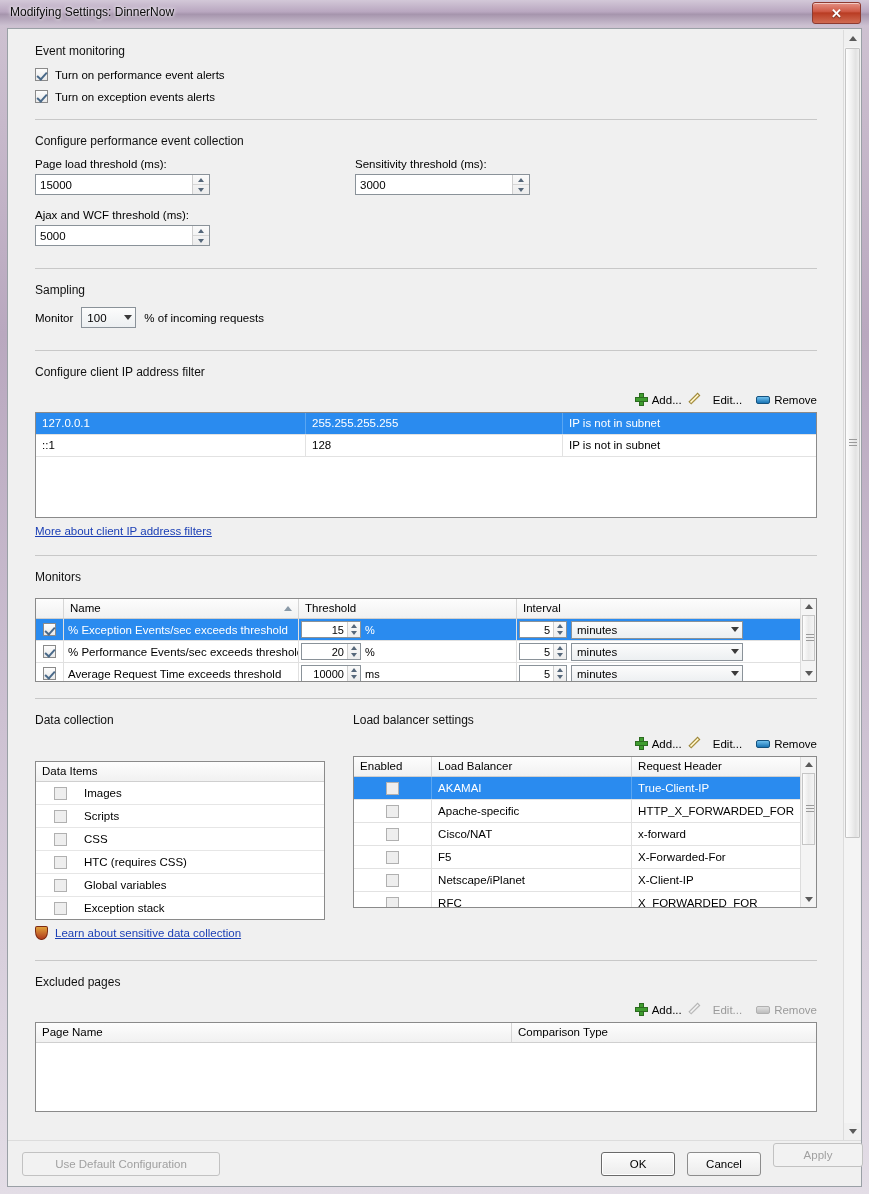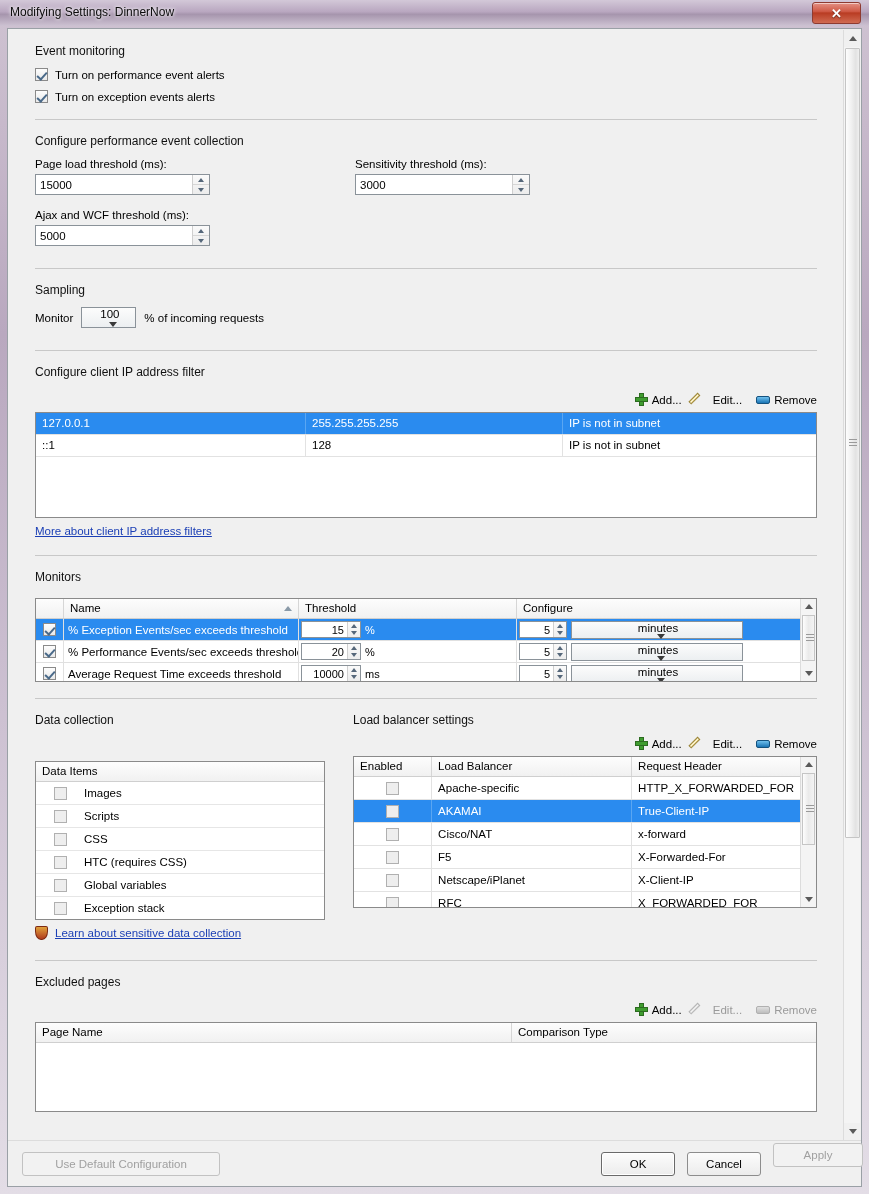--- a/index.html
+++ b/index.html
@@ -97,21 +97,21 @@
   .spin div:first-child{border-bottom:1px solid #d6d6d6;}
   .tri-u{width:0;height:0;border-left:3px solid transparent;border-right:3px solid transparent;border-bottom:4px solid #55677a;}
   .tri-d{width:0;height:0;border-left:3px solid transparent;border-right:3px solid transparent;border-top:4px solid #55677a;}
   .fieldlabel{display:block;margin-bottom:4px;font-size:11.5px;}
   .cols{display:flex;}
   .col-l{width:320px;}
   
   .combo{
     display:inline-flex;align-items:center;justify-content:space-between;
     height:21px;border:1px solid #8a9299;background:linear-gradient(180deg,#fcfcfc,#eceff1);
-    padding:0 3px 0 5px;box-sizing:border-box;font-size:11.5px;cursor:pointer;flex-direction:column;
+    padding:0 3px 0 5px;box-sizing:border-box;font-size:11.5px;cursor:pointer;
   }
   .chev{width:0;height:0;border-left:4px solid transparent;border-right:4px solid transparent;border-top:5px solid #3a3a3a;margin-left:6px;}
   
   .tools{display:flex;justify-content:flex-end;align-items:center;gap:14px;margin-bottom:6px;font-size:11.5px;}
   .tool{display:inline-flex;align-items:center;gap:4px;cursor:pointer;}
   .tool.disabled{color:#9a9a9a;cursor:default;}
   .ico-plus{position:relative;width:13px;height:13px;}
   .ico-plus::before,.ico-plus::after{content:"";position:absolute;background:#3f9c2f;border:1px solid #2c6b20;box-sizing:border-box;}
   .ico-plus::before{left:4px;top:0;width:5px;height:13px;}
   .ico-plus::after{left:0;top:4px;width:13px;height:5px;}
@@ -304,21 +304,21 @@
         <h2 class="sec" style="margin-bottom:14px">Monitors</h2>
         <div class="mgrid-wrap">
           <div class="mgrid">
             <div class="ghead">
               <div class="gh" style="width:28px"></div>
               <div class="gh" style="width:235px;display:flex;align-items:center;justify-content:space-between">
                 <span>Name</span>
                 <i class="sortarrow"></i>
               </div>
               <div class="gh" style="width:218px">Threshold</div>
-              <div class="gh" style="flex:1">Configure</div>
+              <div class="gh" style="flex:1">Interval</div>
             </div>
 
             <div class="mrow sel">
               <div class="mcell c-chk">
                   <span class="cb checked"></span>
                 </div>
               <div class="mcell c-name">% Exception Events/sec exceeds threshold</div>
               <div class="mcell c-thresh">
                 <span class="nfield" style="width:60px">
                   <input type="text" style="width: 42px;" value="15">
@@ -514,33 +514,33 @@
                 <span>Remove</span>
               </span>
             </div>
             <div style="display:flex;border:1px solid #8a8a8a;background:#fff;box-sizing:border-box;height:152px;overflow:hidden">
               <div style="flex:1">
                 <div class="ghead">
                   <div class="gh" style="width:78px">Enabled</div>
                   <div class="gh" style="width:200px">Load Balancer</div>
                   <div class="gh" style="flex:1">Request Header</div>
                 </div>
+                <div class="grow sel" style="height:22px">
+                  <div class="gc" style="width:78px;height:22px;display:flex;align-items:center;justify-content:center">
+                      <span class="cb flat"></span>
+                    </div>
+                  <div class="gc" style="width:200px;height:22px;line-height:22px">AKAMAI</div>
+                  <div class="gc" style="flex:1;height:22px;line-height:22px">True-Client-IP</div>
+                </div>
                 <div class="grow" style="height:22px">
                   <div class="gc" style="width:78px;height:22px;display:flex;align-items:center;justify-content:center">
                       <span class="cb flat"></span>
                     </div>
                   <div class="gc" style="width:200px;height:22px;line-height:22px">Apache-specific</div>
                   <div class="gc" style="flex:1;height:22px;line-height:22px">HTTP_X_FORWARDED_FOR</div>
-                </div>
-                <div class="grow sel" style="height:22px">
-                  <div class="gc" style="width:78px;height:22px;display:flex;align-items:center;justify-content:center">
-                      <span class="cb flat"></span>
-                    </div>
-                  <div class="gc" style="width:200px;height:22px;line-height:22px">AKAMAI</div>
-                  <div class="gc" style="flex:1;height:22px;line-height:22px">True-Client-IP</div>
                 </div>
                 <div class="grow" style="height:22px">
                   <div class="gc" style="width:78px;height:22px;display:flex;align-items:center;justify-content:center">
                       <span class="cb flat"></span>
                     </div>
                   <div class="gc" style="width:200px;height:22px;line-height:22px">Cisco/NAT</div>
                   <div class="gc" style="flex:1;height:22px;line-height:22px">x-forward</div>
                 </div>
                 <div class="grow" style="height:22px">
                   <div class="gc" style="width:78px;height:22px;display:flex;align-items:center;justify-content:center">

